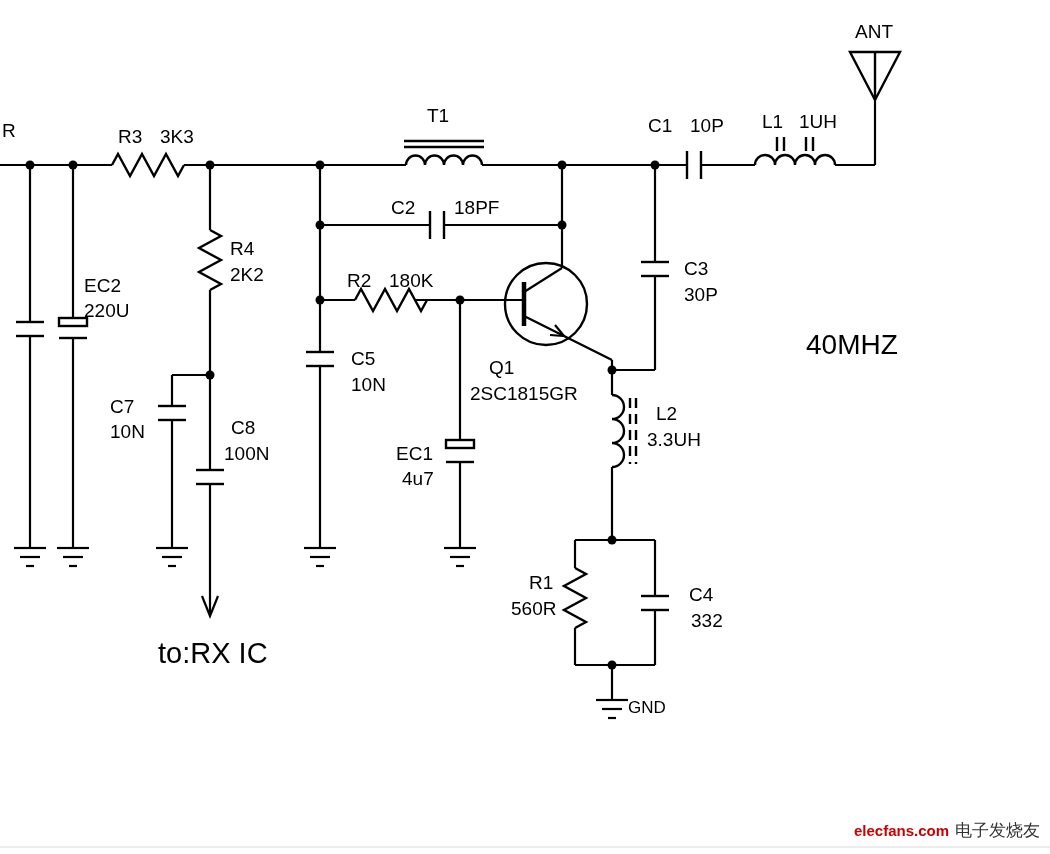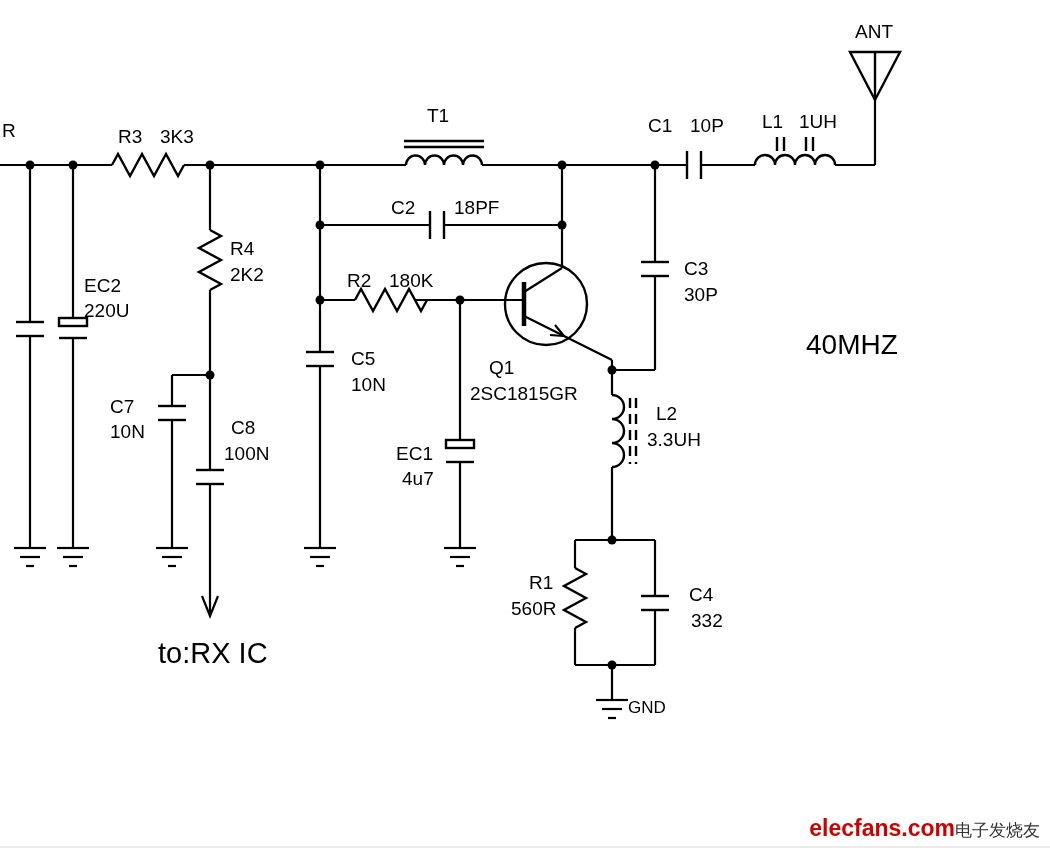--- a/index.html
+++ b/index.html
@@ -26,25 +26,26 @@
   .faint{stroke:#d9d9d9;stroke-width:1;}
   #watermark{
     position:absolute;
     right:10px;
     bottom:12px;
     white-space:nowrap;
   }
   #watermark .brand{
     color:#cc0000;
     font-weight:bold;
-    font-size:23px;
+    font-size:15px;
   }
   #watermark .cn{
     color:#333333;
     font-size:17px;
+    margin-left:6px;
   }
 </style>
 </head>
 <body>
 
 <div>
 <svg width="1050" height="854" viewBox="0 0 1050 854">
 
   <g class="wire">
 

